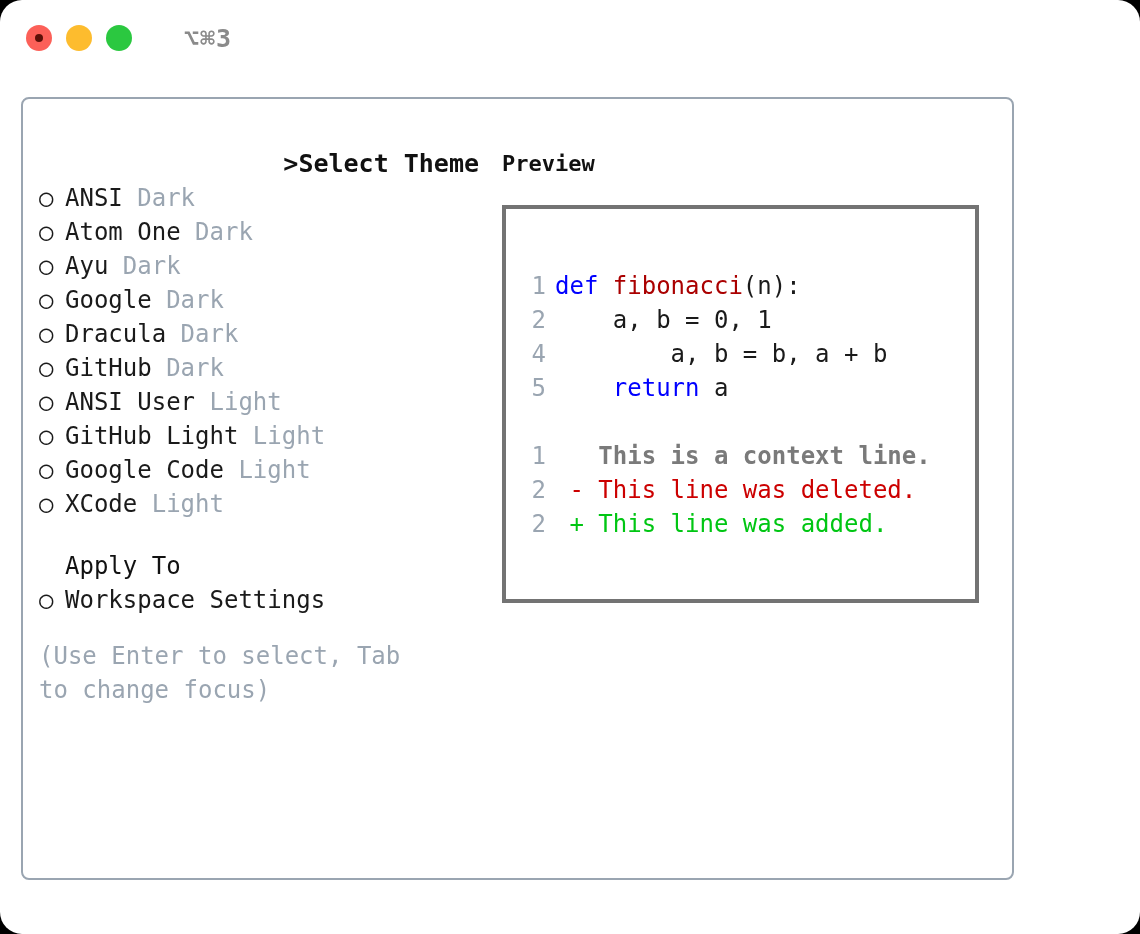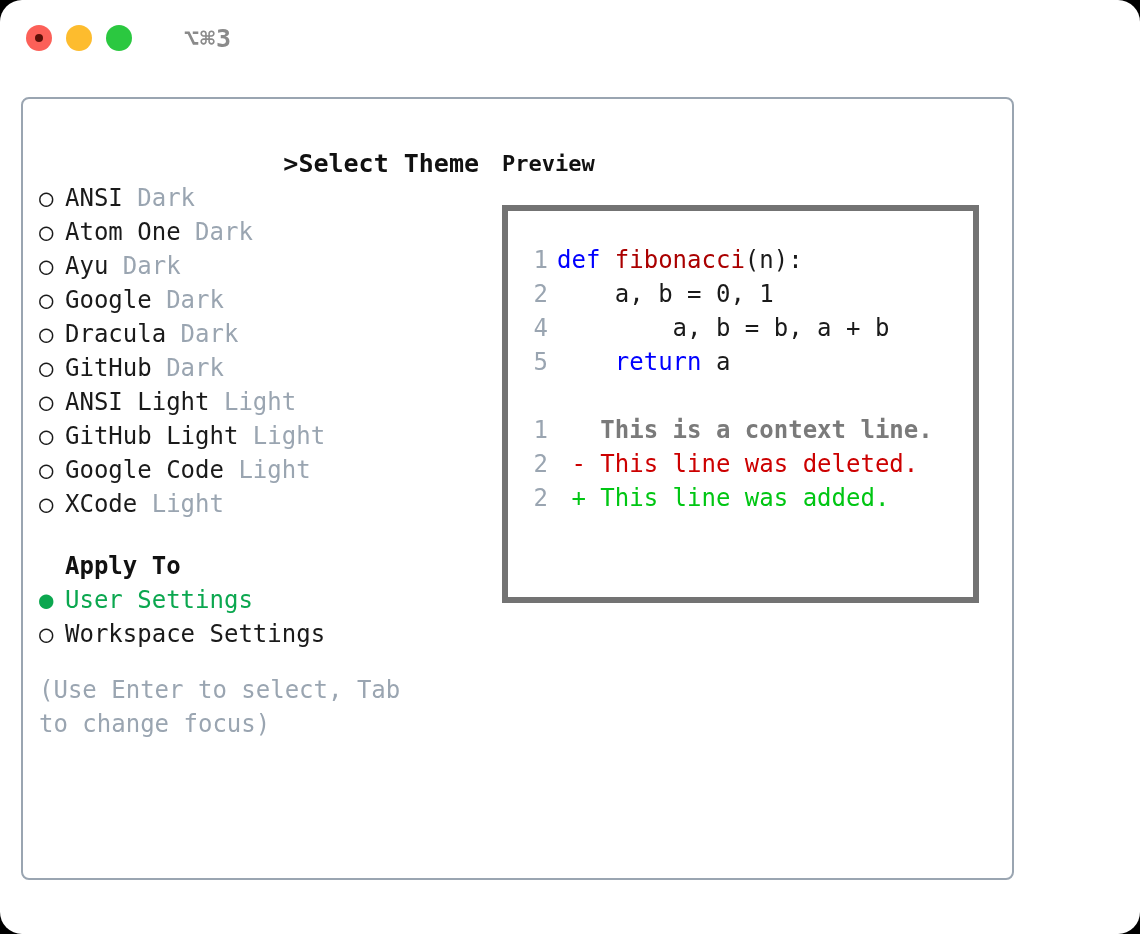--- a/index.html
+++ b/index.html
@@ -118,21 +118,21 @@
     font-size: 25px;
     color: #111111;
     text-align: right;
   }
   .header-row .bullet { color: #111111; }
 
   .section-title {
     height: 34px;
     line-height: 34px;
     font-size: 24px;
-    font-weight: bold;
+    font-weight: normal;
     color: #111111;
     padding-left: 26px;
     white-space: nowrap;
   }
   .spacer-lg { height: 28px; }
   .spacer-md { height: 22px; }
 
   .hint {
     font-size: 24px;
     color: #9aa5b1;
@@ -152,24 +152,24 @@
     font-size: 22px;
     font-weight: bold;
     color: #111111;
     height: 34px;
     line-height: 34px;
   }
   .preview-box {
     margin-top: 24px;
     width: 477px;
     height: 398px;
-    border: 6px solid #737373;
+    border: 4px solid #737373;
     box-sizing: border-box;
     background: #ffffff;
-    padding: 32px 0 0 18px;
+    padding: 60px 0 0 18px;
   }
   .code-line {
     font-size: 24px;
     line-height: 34px;
     white-space: pre;
     color: #1a1a1a;
   }
   .ln {
     display: inline-block;
     width: 22px;
@@ -206,32 +206,31 @@
           <span class="bullet">&gt;</span><span>Select Theme</span>
         </div>
 
         <div id="theme-list">
             <div class="row"><span class="bullet">○</span><span class="label">ANSI</span><span class="tag"> Dark</span></div>
             <div class="row"><span class="bullet">○</span><span class="label">Atom One</span><span class="tag"> Dark</span></div>
             <div class="row"><span class="bullet">○</span><span class="label">Ayu</span><span class="tag"> Dark</span></div>
             <div class="row"><span class="bullet">○</span><span class="label">Google</span><span class="tag"> Dark</span></div>
             <div class="row"><span class="bullet">○</span><span class="label">Dracula</span><span class="tag"> Dark</span></div>
             <div class="row"><span class="bullet">○</span><span class="label">GitHub</span><span class="tag"> Dark</span></div>
-            <div class="row"><span class="bullet">○</span><span class="label">ANSI Light</span><span class="tag"> Light</span></div>
+            <div class="row"><span class="bullet">○</span><span class="label">ANSI User</span><span class="tag"> Light</span></div>
             <div class="row"><span class="bullet">○</span><span class="label">GitHub Light</span><span class="tag"> Light</span></div>
             <div class="row"><span class="bullet">○</span><span class="label">Google Code</span><span class="tag"> Light</span></div>
             <div class="row"><span class="bullet">○</span><span class="label">XCode</span><span class="tag"> Light</span></div>
           </div>
 
         <div class="spacer-lg"></div>
 
         <div class="section-title">Apply To</div>
 
         <div id="apply-list">
-            <div class="row selected"><span class="bullet">●</span><span class="label">User Settings</span></div>
             <div class="row"><span class="bullet">○</span><span class="label">Workspace Settings</span></div>
           </div>
 
         <div class="spacer-md"></div>
 
         <div class="hint">(Use Enter to select, Tab to change focus)</div>
       </div>
 
       <div class="right">
         <div class="preview-title">Preview</div>

